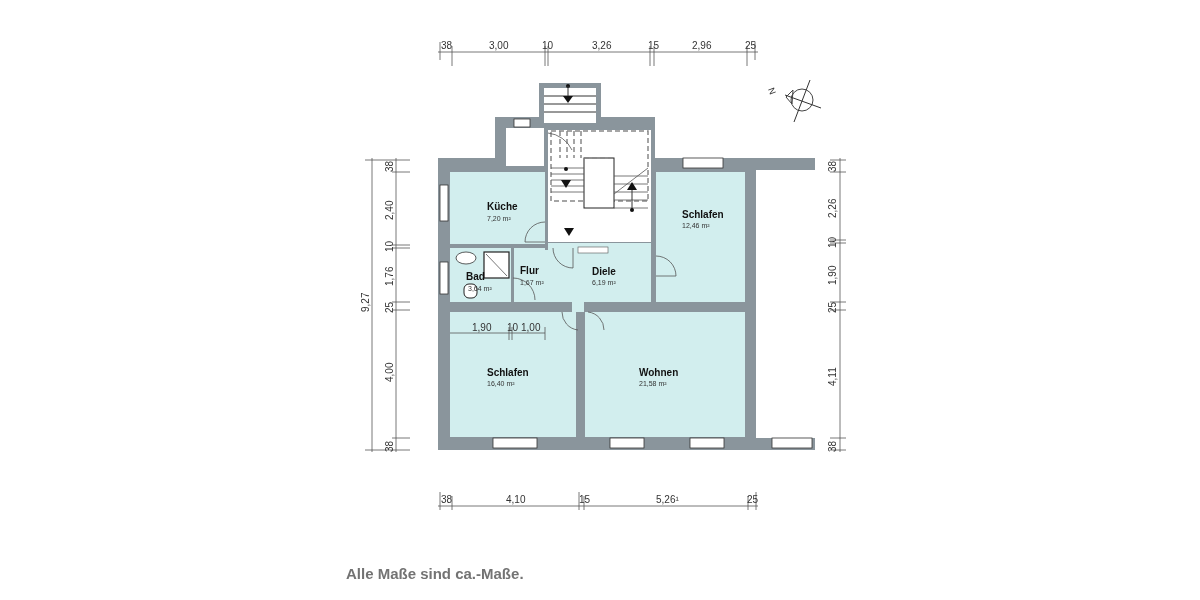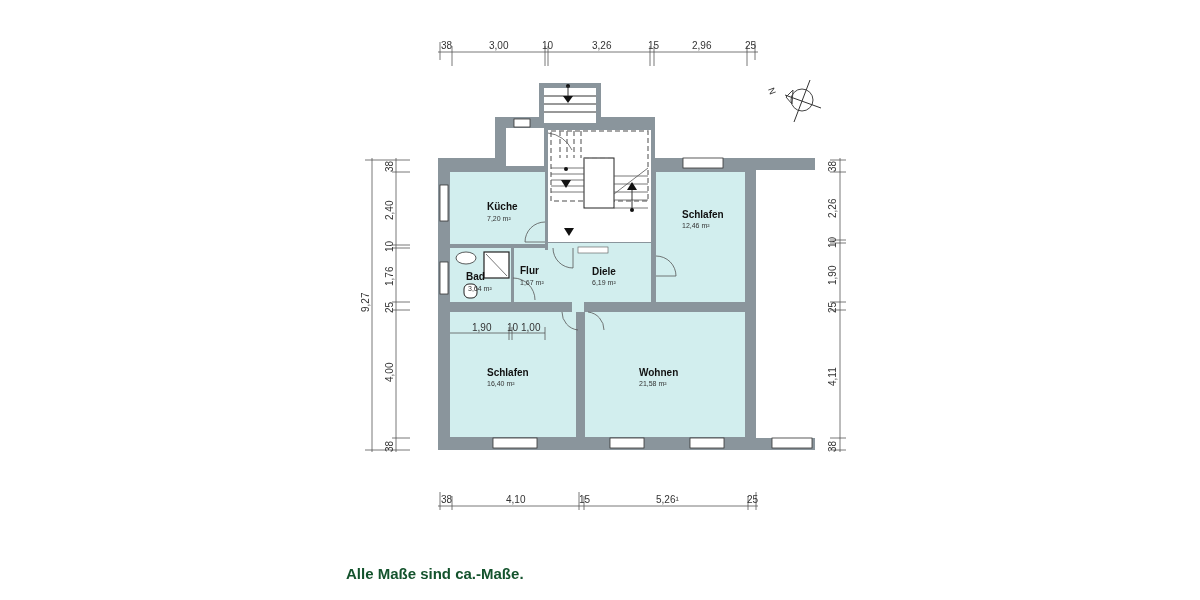--- a/index.html
+++ b/index.html
@@ -8,21 +8,21 @@
   .wall { fill:#8a959c; }
   .room { fill:#d2eeee; }
   .white { fill:#ffffff; }
   .line { stroke:#333; stroke-width:1; fill:none; }
   .thin { stroke:#555; stroke-width:0.8; fill:none; }
   .dash { stroke:#888; stroke-width:1.5; stroke-dasharray:5 3; fill:none; }
   .door { stroke:#555; stroke-width:0.8; fill:none; }
   .dim-text { font-family:"Liberation Sans", sans-serif; font-size:10px; fill:#333; }
   .room-name { font-family:"Liberation Sans", sans-serif; font-size:10px; font-weight:bold; fill:#111; }
   .room-area { font-family:"Liberation Sans", sans-serif; font-size:7px; fill:#333; }
-  .note { position:absolute; left:346px; top:565px; font-size:15px; font-weight:bold; font-family:"Liberation Sans", sans-serif; color:#14532d; }
+  .note { position:absolute; left:346px; top:565px; font-size:15px; font-weight:bold; font-family:"Liberation Sans", sans-serif; color:#737373; }
 </style>
 </head>
 <body>
 
 <svg id="plan" viewBox="0 0 1200 600" xmlns="http://www.w3.org/2000/svg">
 
   <g>
     <line class="thin" x1="438" y1="52" x2="758" y2="52"></line>
     <line class="thin" x1="440" y1="42" x2="440" y2="60"></line>
     <line class="thin" x1="452" y1="46" x2="452" y2="66"></line>

